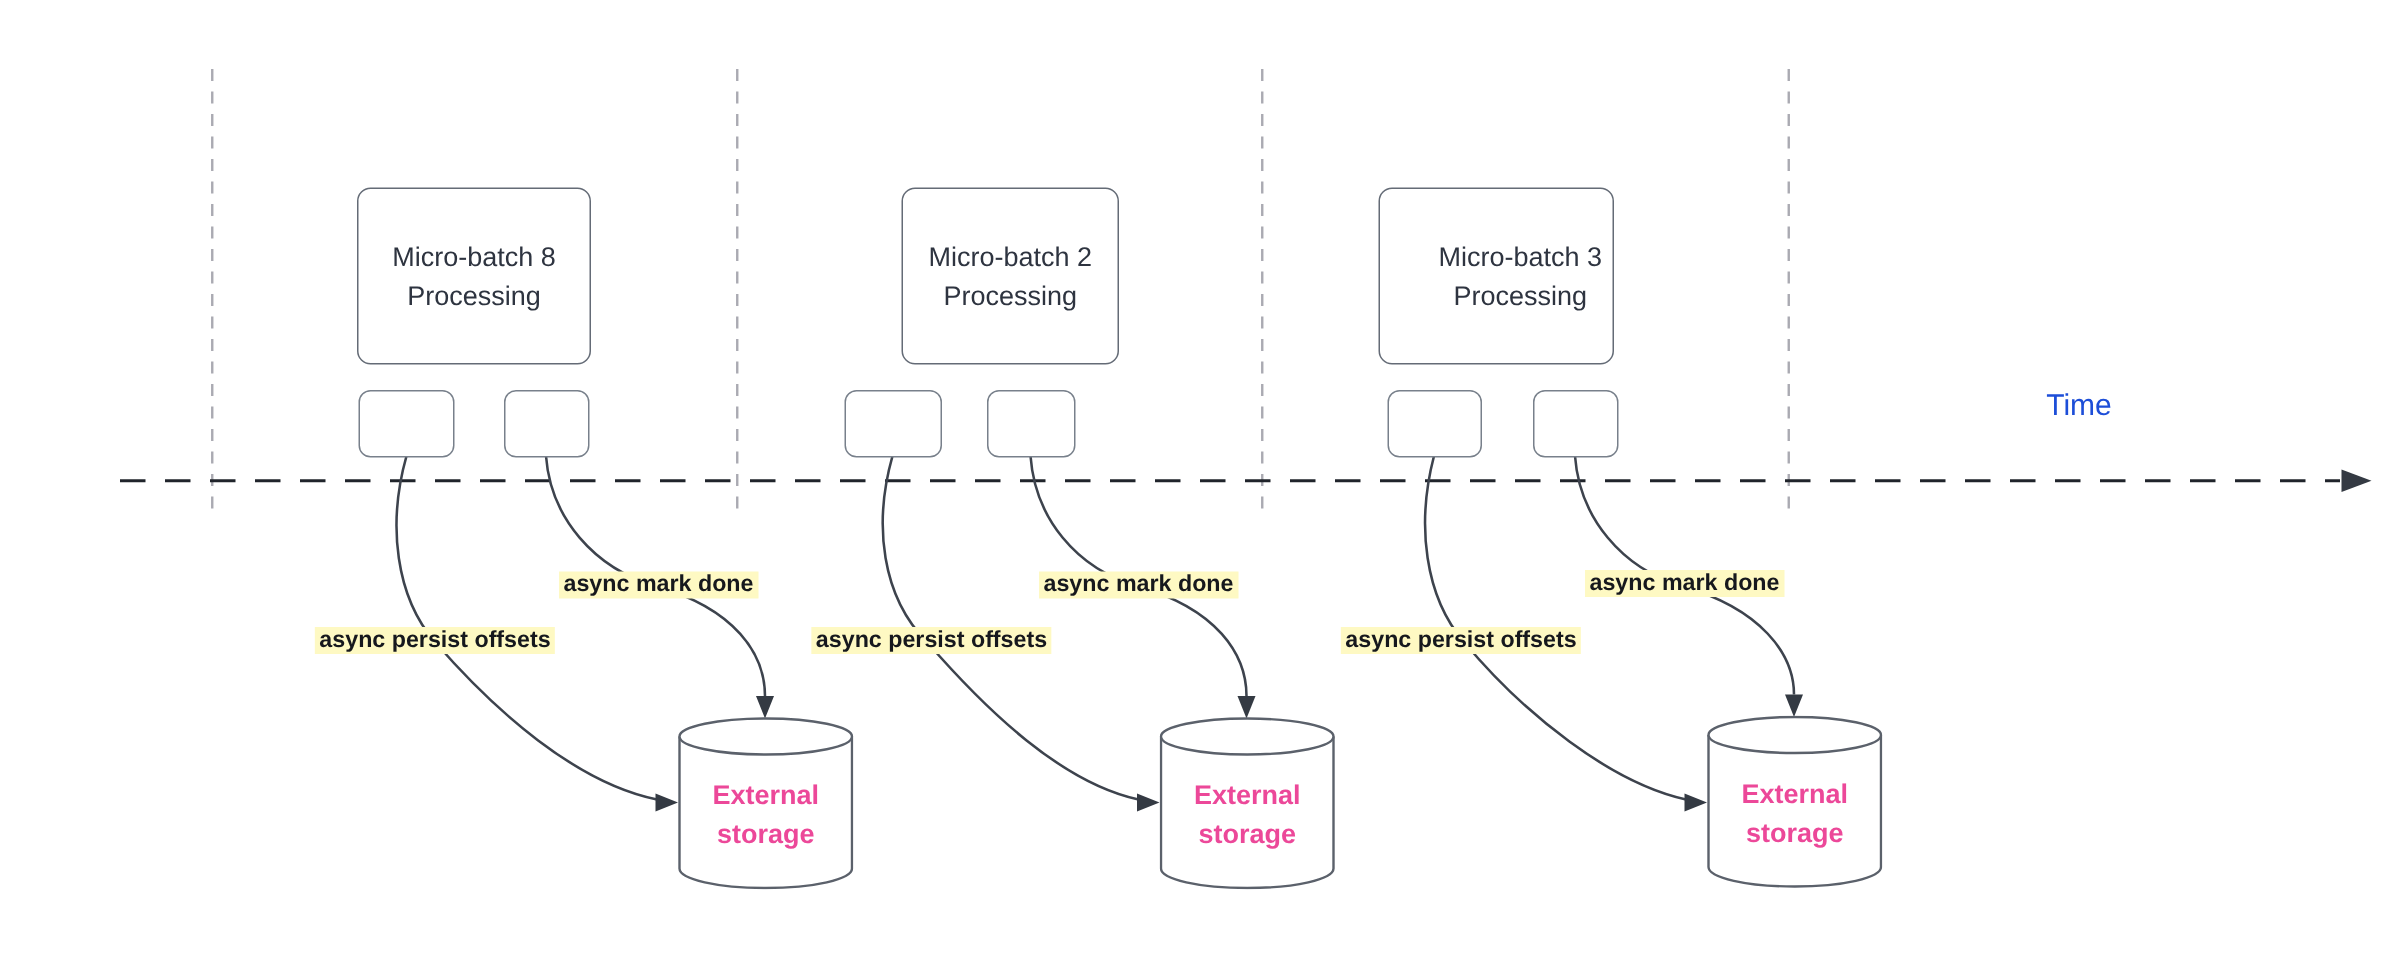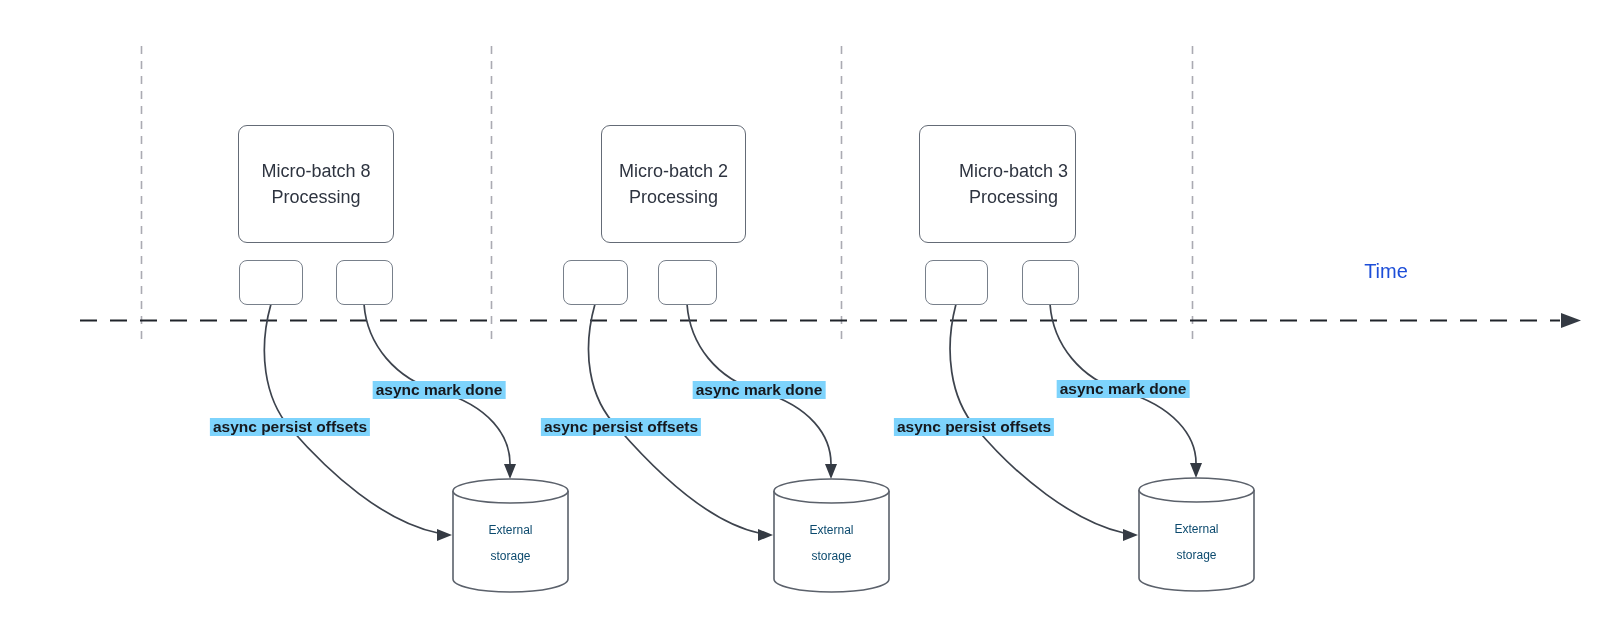--- a/index.html
+++ b/index.html
@@ -49,29 +49,30 @@
     width: 117px;
     height: 115px;
     z-index: 2;
   }
   .cylinder svg { display: block; }
   .cyl-label {
     position: absolute;
     left: 0; right: 0;
     top: 39px;
     text-align: center;
-    font-size: 12px;
+    font-size: 18px;
     line-height: 26px;
-    color: #0c4a6e;
+    color: #ec4899;
+    font-weight: bold;
   }
   .cyl-label span, .batch-box span { display: block; }
   .conn-label {
     position: absolute;
     transform: translate(-50%, -50%);
-    background: #7dd3fc;
+    background: #fef9c3;
     padding: 0 3px;
     font-size: 15.5px;
     font-weight: bold;
     color: #16181d;
     white-space: nowrap;
     z-index: 3;
   }
   .time-label {
     position: absolute;
     transform: translate(-50%, -50%);

